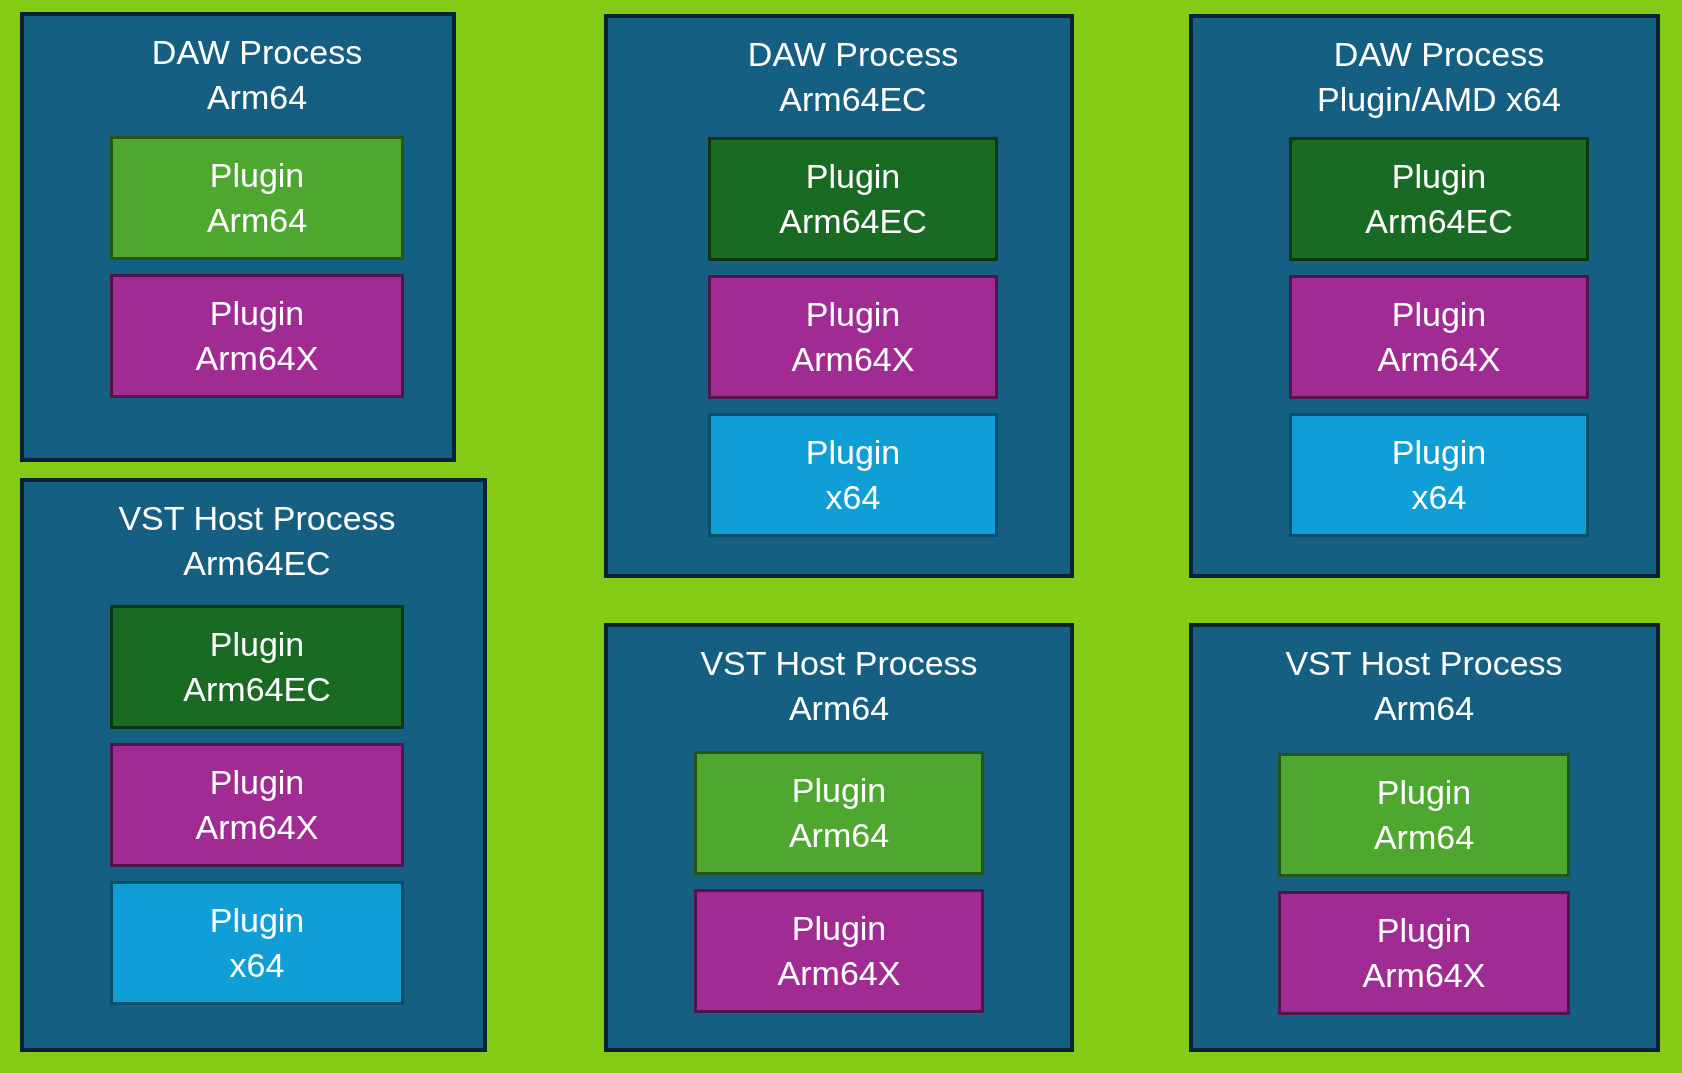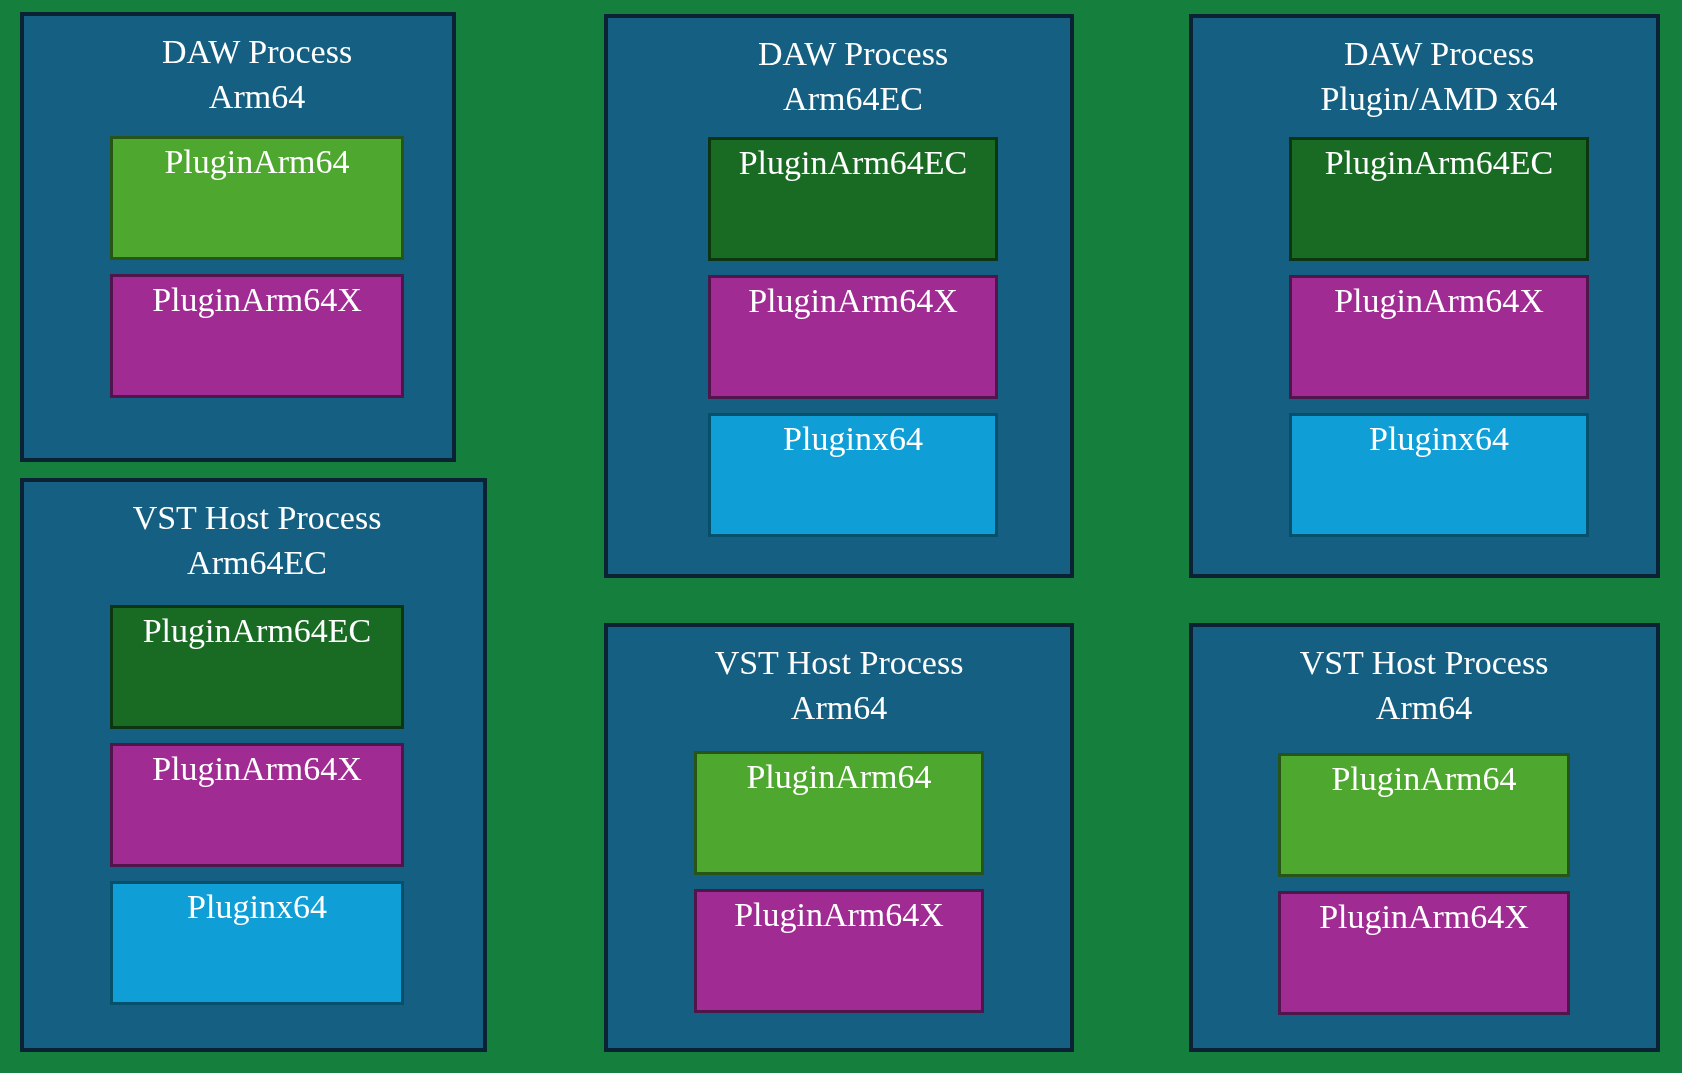--- a/index.html
+++ b/index.html
@@ -1,31 +1,31 @@
 <!DOCTYPE html>
 <html><head>
 <meta charset="utf-8">
 <style>
   html,body{margin:0;padding:0;background:#ffffff;}
   .canvas{
-    position:relative;width:1682px;height:1073px;background:#15803d;overflow:hidden;
-    font-family:Liberation Serif, serif;
+    position:relative;width:1682px;height:1073px;background:#84cc16;overflow:hidden;
+    font-family:Liberation Sans, sans-serif;
   }
   .process{
     position:absolute;box-sizing:border-box;
     border:4px solid #0A2233;background:#156082;color:#ffffff;
   }
   .process-title{
     position:absolute;top:14px;transform:translateX(-50%);
     text-align:center;white-space:nowrap;font-size:34px;line-height:1.32;color:#ffffff;
   }
   .process-title span{display:block;}
   .plugin{
     position:absolute;box-sizing:border-box;height:124px;
-    border:3px solid #000;display:flex;flex-direction:row;justify-content:center;
+    border:3px solid #000;display:flex;flex-direction:column;justify-content:center;
     text-align:center;font-size:34px;line-height:1.33;color:#ffffff;
   }
   .plugin span{display:block;}
 
   
   .box-a{left:20px;top:12px;width:436px;height:450px;}
   .box-a .process-title{left:233px;}
   .box-a .plugin{left:86px;width:294px;}
   .box-a .p1{top:120px;}
   .box-a .p2{top:258px;}

